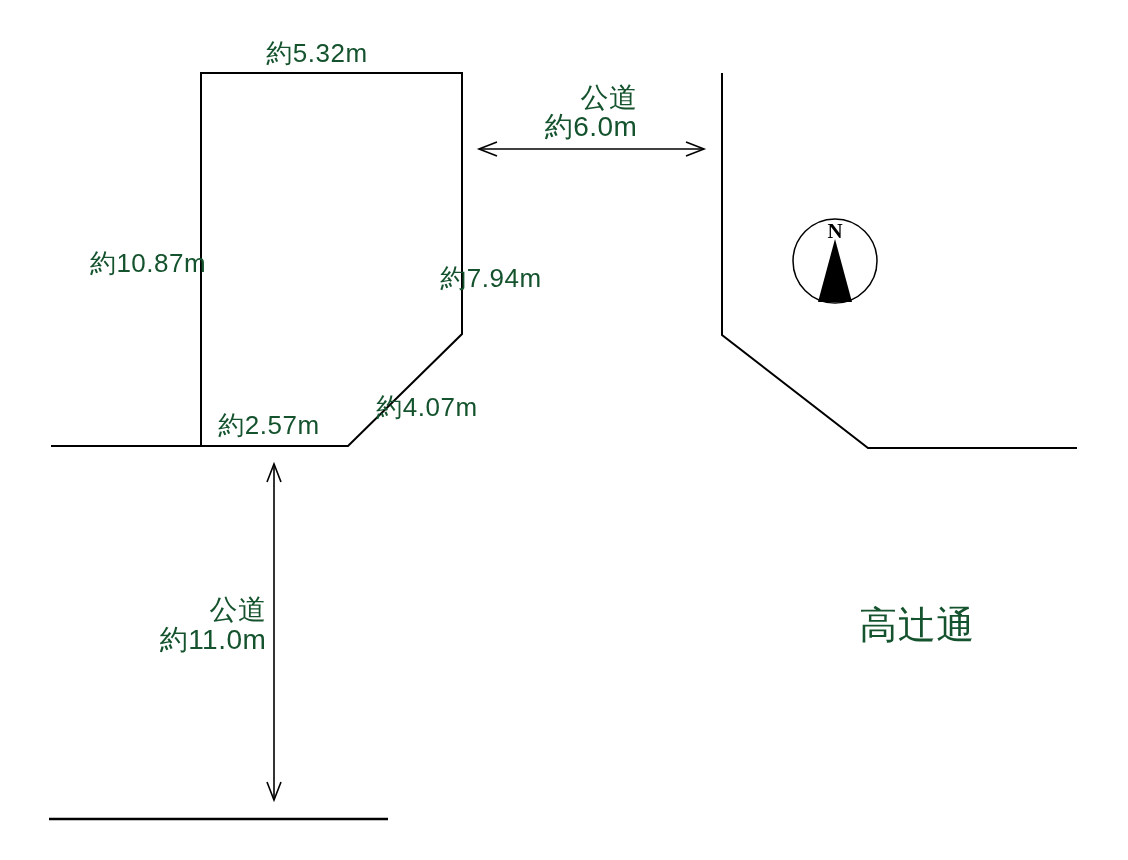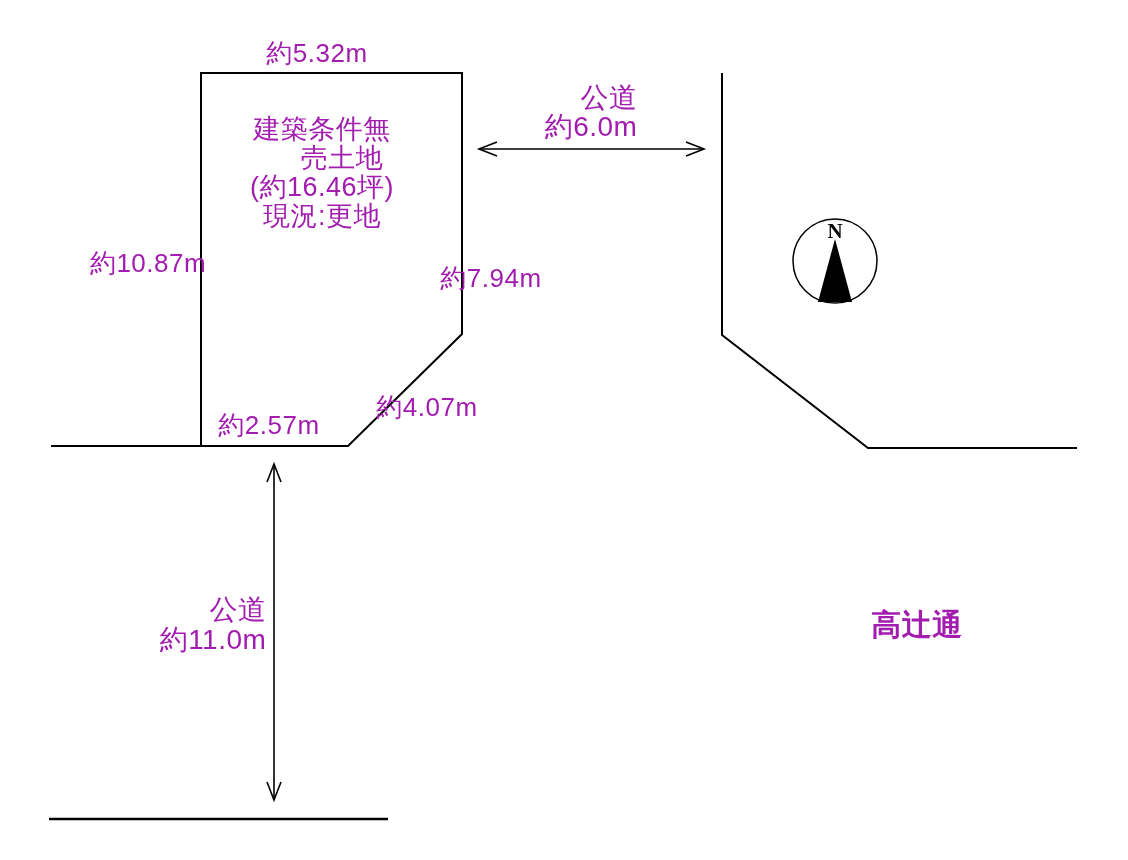--- a/index.html
+++ b/index.html
@@ -20,43 +20,43 @@
     position: absolute;
     left: 0;
     top: 0;
     width: 1128px;
     height: 860px;
   }
   .lbl {
     position: absolute;
     transform: translate(-50%, -50%);
     white-space: nowrap;
-    color: #a21caf;
+    color: #14532d;
     letter-spacing: 0.5px;
   }
   .dim {
     font-size: 26px;
   }
   .road {
     text-align: right;
     font-size: 28px;
     line-height: 29px;
   }
   .plot-caption {
     text-align: center;
     font-size: 27px;
     line-height: 29px;
     font-weight: 500;
   }
   .plot-caption .shifted {
     transform: translateX(20px);
   }
   .street {
-    font-size: 30px;
-    font-weight: 700;
+    font-size: 38px;
+    font-weight: 400;
   }
   .compass-n {
     font-family: "Liberation Serif", "DejaVu Serif", serif;
     font-weight: bold;
     font-size: 21px;
   }
 </style>
 </head>
 <body>
 
@@ -94,26 +94,20 @@
   <div class="lbl dim" style="left:317px; top:53px;">約5.32m</div>
 
   <div class="lbl dim" style="left:148px; top:263px;">約10.87m</div>
 
   <div class="lbl dim" style="left:491px; top:248px;margin-top:30px;">約7.94m</div>
 
   <div class="lbl dim" style="left:427px; top:407px;">約4.07m</div>
 
   <div class="lbl dim" style="left:269px; top:425px;">約2.57m</div>
 
-  <div class="lbl plot-caption" style="left:322px; top:173px;">
-    <div>建築条件無</div>
-    <div class="shifted">売土地</div>
-    <div>(約16.46坪)</div>
-    <div>現況:更地</div>
-  </div>
 
   <div class="lbl road" style="left:591px; top:112px;">
     <div>公道</div>
     <div>約6.0m</div>
   </div>
 
   <div class="lbl road" style="left:213px; top:625px; line-height:30px;">
     <div>公道</div>
     <div>約11.0m</div>
   </div>

